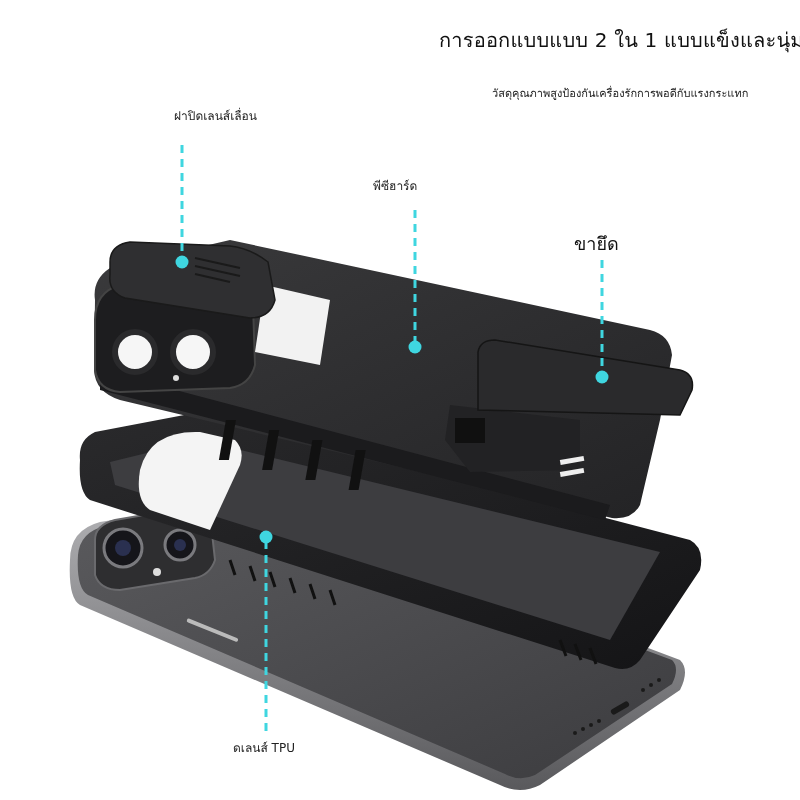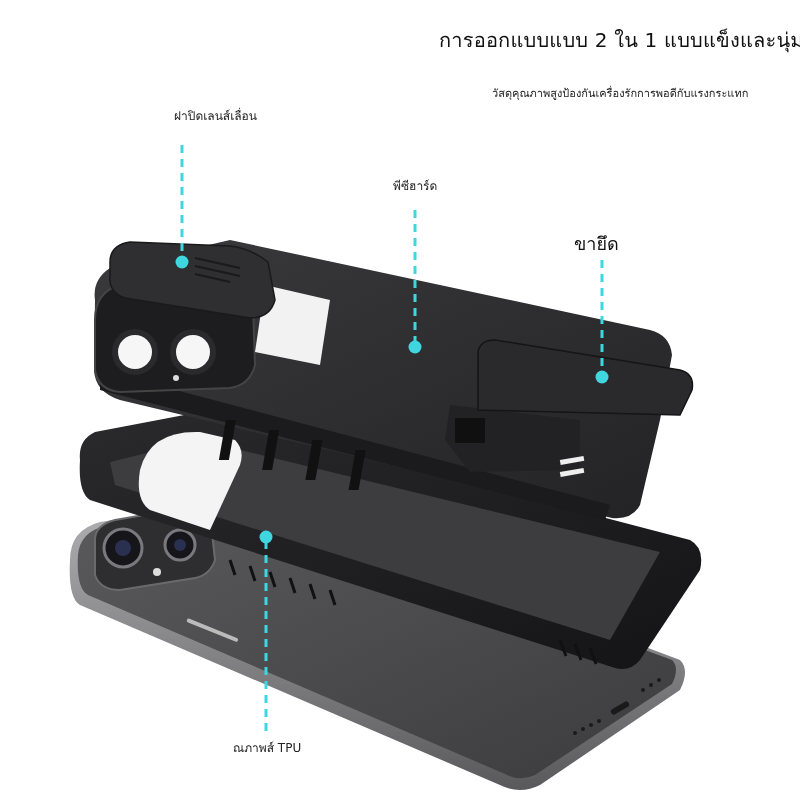--- a/index.html
+++ b/index.html
@@ -134,17 +134,17 @@
         <circle cx="602" cy="377" r="6.5" fill="#3fd6e0"></circle>
       </g>
       <g>
         <line x1="266" y1="541" x2="266" y2="735" stroke="#3fd6e0" stroke-width="3" stroke-dasharray="8,6"></line>
         <circle cx="266" cy="537" r="6.5" fill="#3fd6e0"></circle>
       </g>
     </g>
   </svg>
 
   <div class="callout-label" style="left:138px; top:106px;margin-left:36px;">ฝาปิดเลนส์เลื่อน</div>
-  <div class="callout-label" style="left:393px; top:176px;">พีซีฮาร์ด</div>
+  <div class="callout-label" style="left:373px; top:176px;">พีซีฮาร์ด</div>
   <div class="callout-label big" style="left:574px; top:229px;">ขายึด</div>
-  <div class="callout-label" style="left:233px; top:738px;">ณภาพส์ TPU</div>
+  <div class="callout-label" style="left:233px; top:738px;">ดเลนส์ TPU</div>
 
 </div>
 
 </body></html>

